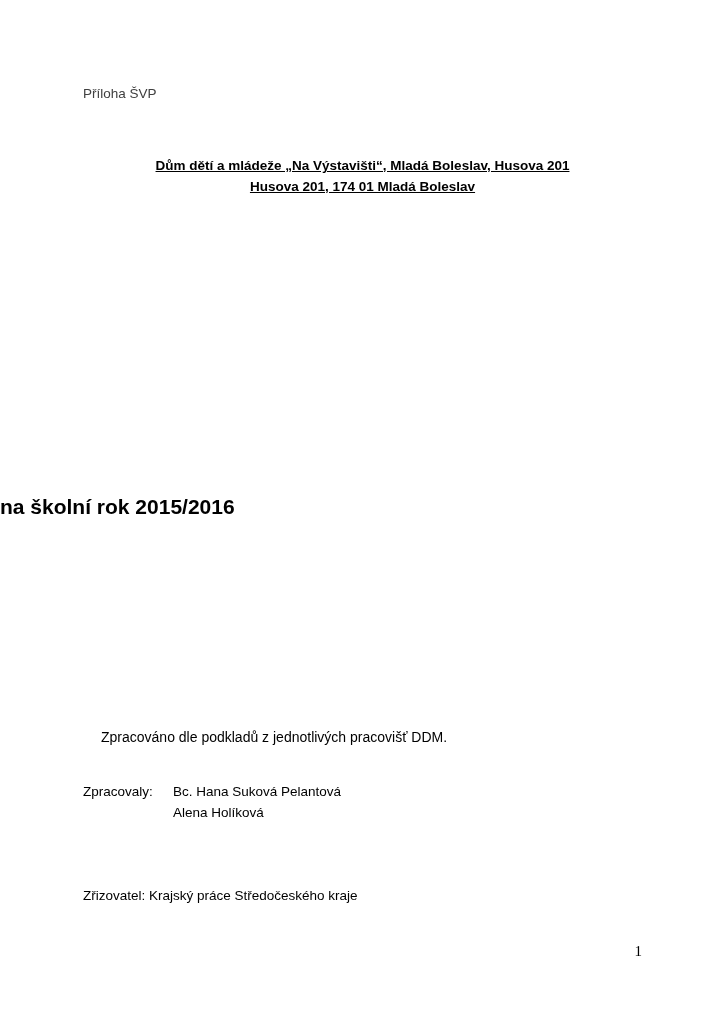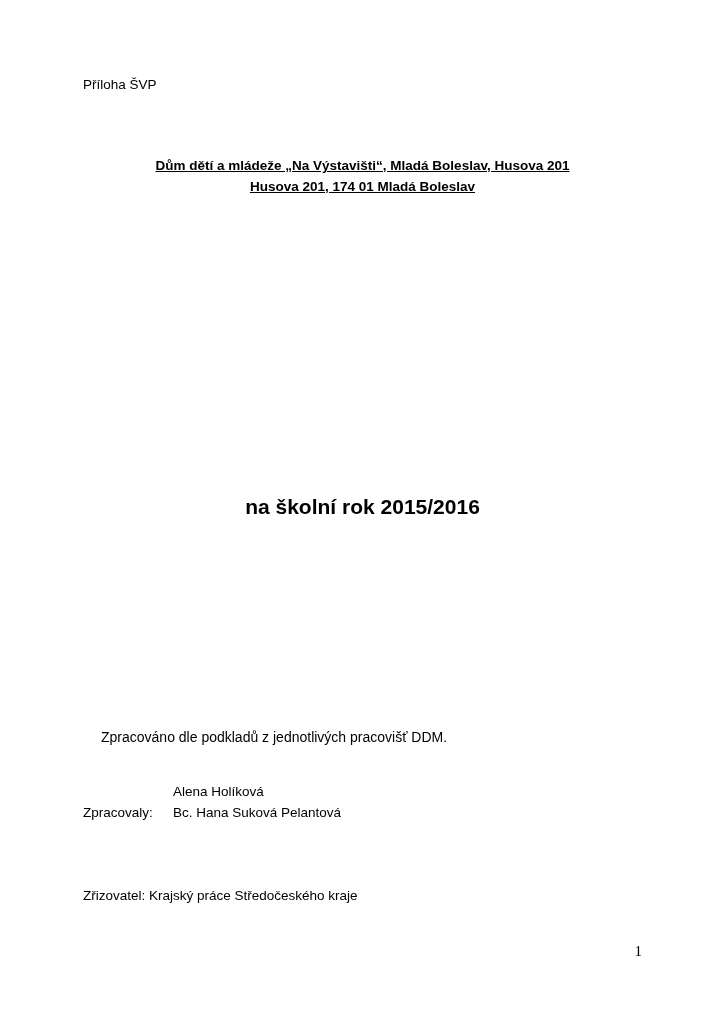--- a/index.html
+++ b/index.html
@@ -17,24 +17,24 @@
   }
   .page {
     position: relative;
     width: 725px;
     height: 1024px;
     box-sizing: border-box;
   }
   .header-note {
     position: absolute;
     left: 83px;
-    top: 76px;
+    top: 85px;
     font-size: 13.5px;
     line-height: 1.3;
-    color: #000000;
+    color: #404040;
   }
   .org-block {
     position: absolute;
     left: 0;
     top: 156px;
     width: 725px;
     text-align: center;
     font-size: 13.5px;
     line-height: 1.55;
   }
@@ -60,21 +60,20 @@
     font-weight: bold;
     font-style: italic;
     letter-spacing: 0.5px;
     line-height: 1.05;
   }
   .subtitle {
     position: absolute;
     left: 0;
     top: 495px;
     width: 725px;
-    text-align: center;
     font-size: 21px;
     font-weight: bold;
   }
   .note-source {
     position: absolute;
     left: 101px;
     top: 729px;
     font-size: 14px;
     text-align: right;
   }
@@ -122,26 +121,26 @@
     <span class="org-line bold">Husova 201, 174 01 Mladá Boleslav</span>
   </div>
 
 
   <div class="subtitle">na školní rok 2015/2016</div>
 
   <div class="note-source">Zpracováno dle podkladů z jednotlivých pracovišť DDM.</div>
 
   <div class="authors">
     <div class="authors-row">
+      <span class="authors-label">Zpracovaly:</span>
+      <span>Bc. Hana Suková Pelantová</span>
+    </div>
+    <div class="authors-row">
       <span class="authors-label"></span>
       <span>Alena Holíková</span>
-    </div>
-    <div class="authors-row">
-      <span class="authors-label">Zpracovaly:</span>
-      <span>Bc. Hana Suková Pelantová</span>
     </div>
   </div>
 
   <div class="founder">Zřizovatel: Krajský práce Středočeského kraje</div>
 
   <div class="page-number">1</div>
 
 </div>
 
 </body></html>

